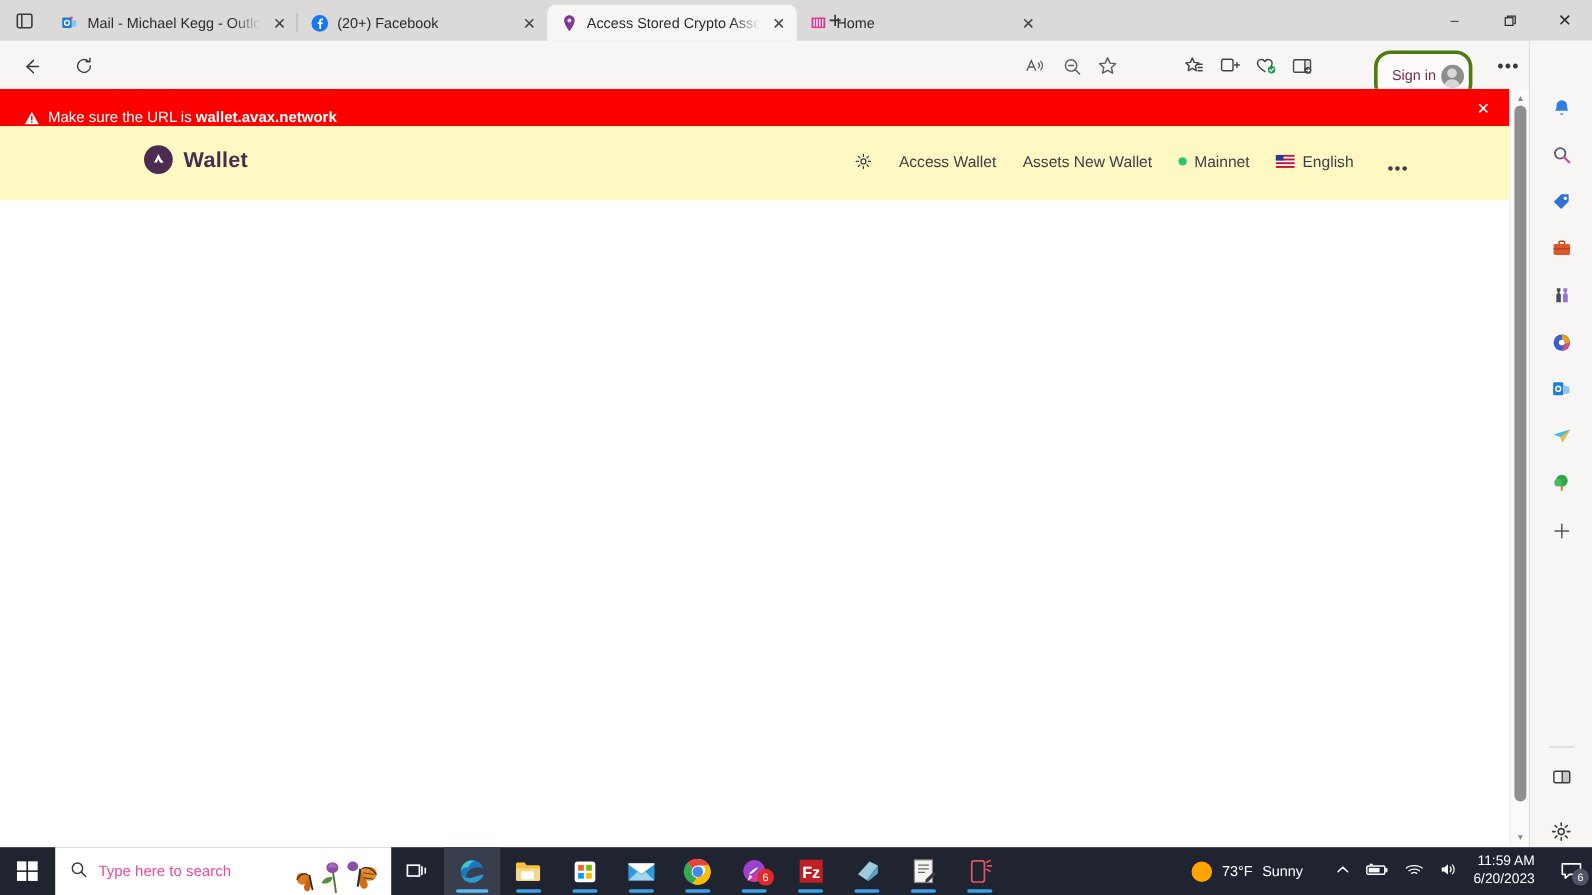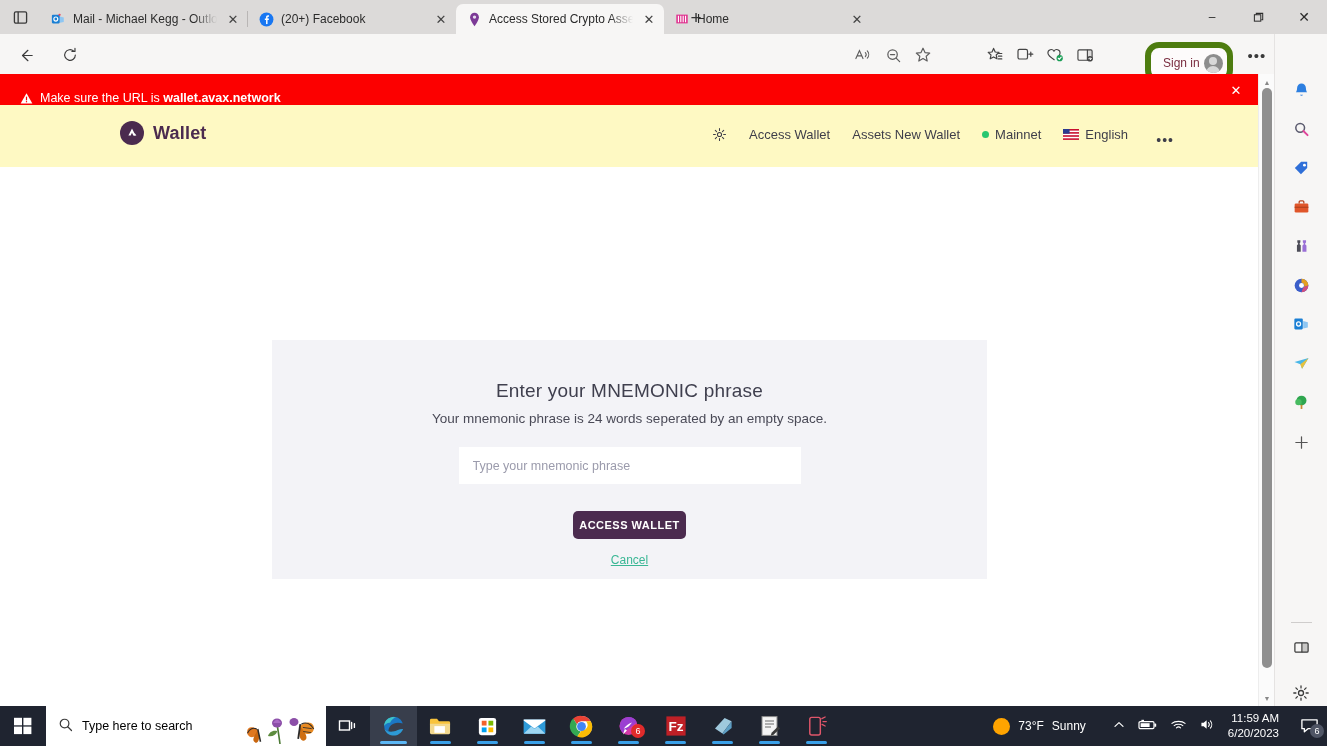--- a/index.html
+++ b/index.html
@@ -59,21 +59,21 @@
   }
   .omnibox .lock { width: 14px; height: 14px; flex: 0 0 14px; }
   .url-strong { color: #1c1c1c; font-weight: bold; }
   .url-dim { color: #6a6a6a; }
   .obicons { position: absolute; left: 848px; top: 7px; display: flex; align-items: center; }
   .obicons .ic { width: 30px; height: 28px; display: flex; align-items: center; justify-content: center; color: #5d5d5d; }
   .toolicons { position: absolute; left: 980px; top: 7px; display: flex; align-items: center; }
   .toolicons .ic { width: 30px; height: 28px; display: flex; align-items: center; justify-content: center; color: #444; }
   .signin {
     position: absolute; left: 1145px; top: 8px; height: 42px; padding: 0 4px 0 12px;
-    border: 6px solid #4d7c0f; border-radius: 14px; background: #fdfbfb;
+    border: 3px solid #4d7c0f; border-radius: 14px; background: #fdfbfb;
     display: flex; align-items: center; gap: 4px; font-size: 12px; color: #7a2c3f;
   }
   .signin .avatar { width: 19px; height: 19px; border-radius: 50%; background: #8d8d8d; position: relative; overflow: hidden; }
   .signin .avatar::before { content: ""; position: absolute; left: 5.5px; top: 3px; width: 8px; height: 8px; border-radius: 50%; background: #d8d8d8; }
   .signin .avatar::after { content: ""; position: absolute; left: 2.5px; top: 12px; width: 14px; height: 10px; border-radius: 7px 7px 0 0; background: #d8d8d8; }
   .ellipsis-btn { position: absolute; left: 1243px; top: 7px; width: 28px; height: 28px; display: flex; align-items: center; justify-content: center; color: #3a3a3a; font-size: 15px; letter-spacing: 1px; }
   .bing-btn { position: absolute; left: 1286px; top: 36px; width: 30px; height: 30px; display: flex; align-items: center; justify-content: center; }
 
   
   .viewport { position: absolute; left: 0; top: 74px; width: 1274px; height: 632px; background: #ffffff; overflow: hidden; }
@@ -126,21 +126,21 @@
   
   .edgebar { position: absolute; left: 1274px; top: 34px; width: 53px; height: 672px; background: #f7f6f5; border-left: 1px solid #e5e3e2; }
   .sb-icon { position: absolute; left: 11px; width: 30px; height: 30px; display: flex; align-items: center; justify-content: center; }
   .edgebar .sep { position: absolute; left: 16px; width: 21px; height: 1px; background: #cfcdcc; }
 
   
   .taskbar { position: absolute; left: 0; bottom: 0; width: 1327px; height: 40px; background: #1f2430; display: flex; align-items: center; }
   .start { width: 46px; height: 40px; display: flex; align-items: center; justify-content: center; }
   .searchbox {
     width: 280px; height: 40px; background: #ffffff; display: flex; align-items: center; gap: 9px;
-    padding-left: 12px; font-size: 12.5px; color: #000000; position: relative; overflow: hidden;
+    padding-left: 12px; font-size: 12.5px; color: #ec4899; position: relative; overflow: hidden;
   }
   .searchbox .sb-butterfly { position: absolute; right: 4px; bottom: 0; width: 78px; height: 32px; }
   .taskview { width: 44px; height: 40px; display: flex; align-items: center; justify-content: center; }
   .tapps { display: flex; align-items: center; height: 40px; }
   .tapp { width: 47px; height: 40px; display: flex; align-items: center; justify-content: center; position: relative; }
   .tapp.running::after { content: ""; position: absolute; bottom: 2px; left: 13px; width: 21px; height: 3px; border-radius: 2px; background: #3aa0e8; }
   .tapp.active { background: #383e4c; }
   .tapp.active::after { background: #5cb7f5; width: 27px; left: 10px; }
   .badge6 {
     position: absolute; right: 7px; bottom: 8px; width: 14px; height: 14px; border-radius: 50%;
@@ -375,27 +375,20 @@
                 <rect width="6.6" height="4.7" fill="#2a3b8f"></rect>
               </svg>
           </span>
             <span>English</span>
         </span>
       </div>
 
       <div class="site-dots">•••</div>
     </div>
 
-    <div class="card">
-      <h1>Enter your MNEMONIC phrase</h1>
-      <div class="sub">Your mnemonic phrase is 24 words seperated by an empty space.</div>
-      <input class="mnemonic-input" type="text" placeholder="Type your mnemonic phrase" style="">
-      <button class="access-btn">ACCESS WALLET</button>
-      <a class="cancel-link" href="#">Cancel</a>
-    </div>
 
   </div>
 
   <div class="scrollzone">
     <div class="sb-arrow sb-up">▲</div>
     <div class="sb-thumb"></div>
     <div class="sb-arrow sb-down">▼</div>
   </div>
 
   <div class="edgebar">

